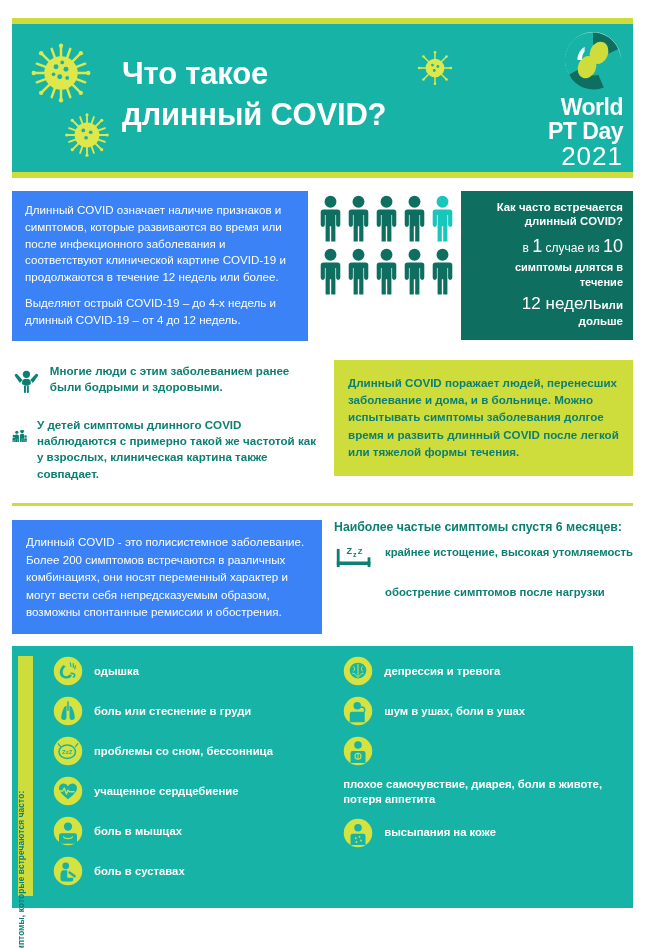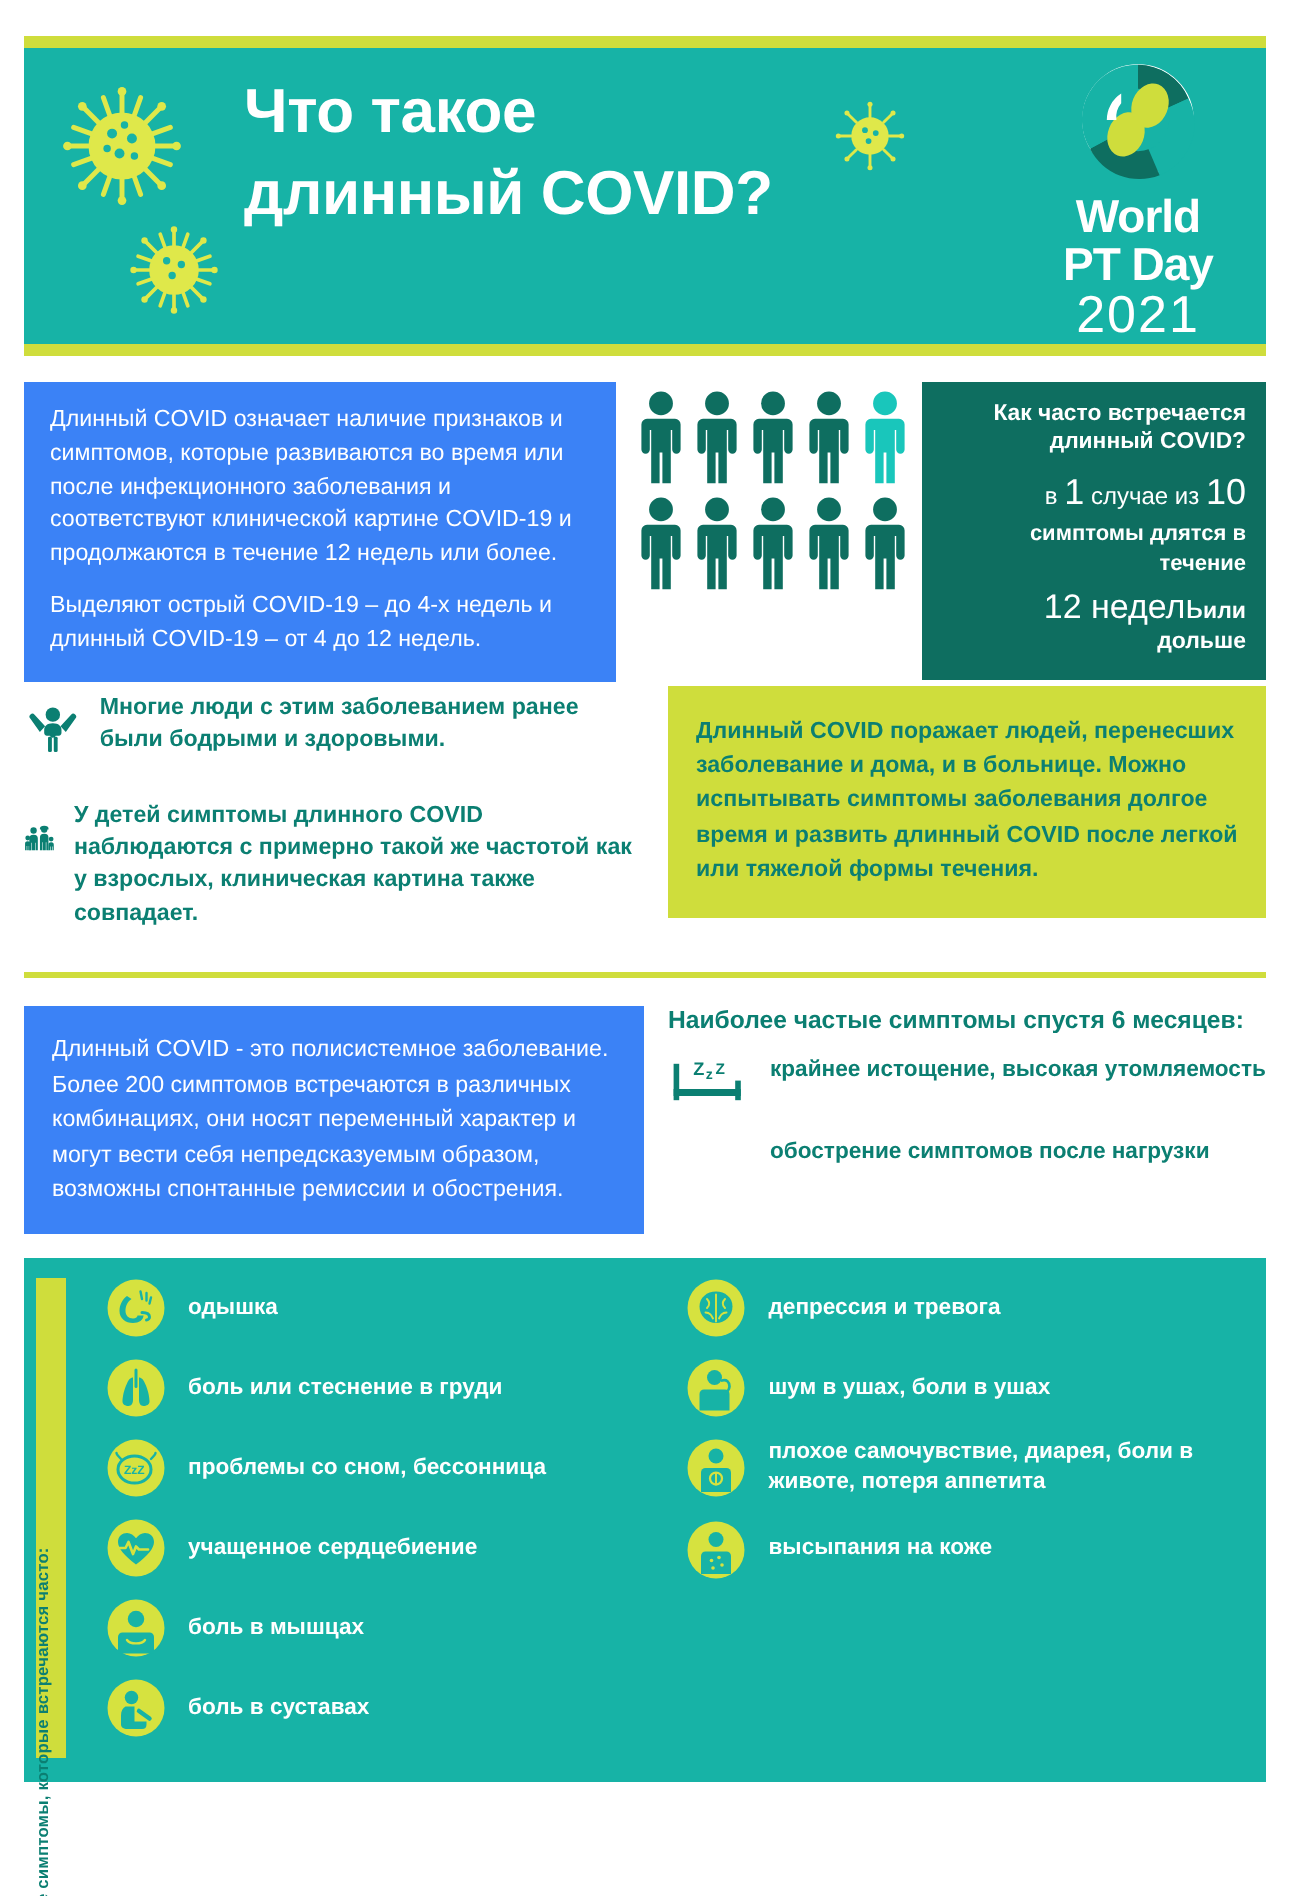--- a/index.html
+++ b/index.html
@@ -19,34 +19,34 @@
   .header {
     background: #17b3a6;
     height: 148px;
     position: relative;
     display: flex;
     align-items: center;
     overflow: hidden;
   }
   .header-title {
     position: absolute;
-    left: 110px; top: 12px;
+    left: 110px; top: 30px;
     color: #ffffff;
     font-weight: bold;
     font-size: 31px;
     line-height: 1.32;
     letter-spacing: -0.2px;
     width: 390px;
   }
   .virus { position: absolute; }
   .wptday-logo {
     position: absolute;
     right: 10px; top: 6px;
     width: 108px;
-    text-align: center;
+    text-align: right;
   }
   .wpt-text {
     color: #fff;
     font-weight: bold;
     font-size: 23px;
     line-height: 0.96;
     letter-spacing: -0.5px;
     margin-top: 2px;
   }
   .wpt-year {
@@ -82,21 +82,21 @@
   }
   .stat-q { font-size: 11.4px; font-weight: bold; line-height: 1.25; margin-bottom: 6px; }
   .stat-line-big { font-size: 12px; line-height: 1.3; margin-bottom: 2px; }
   .stat-line-big .num { font-size: 18px; }
   .stat-sub { font-size: 11px; font-weight: bold; line-height: 1.35; }
   .stat-weeks { font-size: 17px; line-height: 1.25; margin-top: 3px; }
   .stat-weeks .small { font-size: 11.5px; font-weight: bold; }
   .stat-tail { font-size: 11.5px; font-weight: bold; line-height: 1.3; }
 
   
-  .row2 { display: flex; margin-top: 2px; gap: 12px; align-items: flex-start; }
+  .row2 { display: flex; margin-top: 19px; gap: 12px; align-items: flex-start; }
   .row2-left { width: 310px; }
   .fact { display: flex; gap: 9px; align-items: flex-start; margin-bottom: 10px; }
   .fact-text { color: #0b7f72; font-size: 11.6px; line-height: 1.42; font-weight: bold; padding-top: 3px; }
   .panel-lime {
     flex: 1;
     background: #cfdd3c;
     padding: 14px 13px 15px 14px;
     color: #0b7f72;
     font-size: 11.6px;
     line-height: 1.5;
@@ -144,21 +144,21 @@
     white-space: nowrap;
     color: #0b7f72;
     font-size: 8.4px;
     font-weight: bold;
     letter-spacing: 0.1px;
   }
   .sym-cols { display: flex; flex: 1; gap: 14px; padding-left: 14px; }
   .sym-col { flex: 1; }
   .sym-col.right { flex: 1.02; }
   .sym-item { display: flex; align-items: center; gap: 11px; margin-bottom: 10px; }
-  .sym-item.tall { align-items: flex-start; }
+  .sym-item.tall { align-items: flex-start; flex-direction: column; }
   .sym-text { color: #ffffff; font-size: 11.3px; font-weight: bold; line-height: 1.34; }
   .circ { width: 30px; height: 30px; flex-shrink: 0; }
 </style>
 </head>
 <body>
 
 <div class="page">
 
   <div class="header-wrap">
     <div class="lime-bar"></div>

